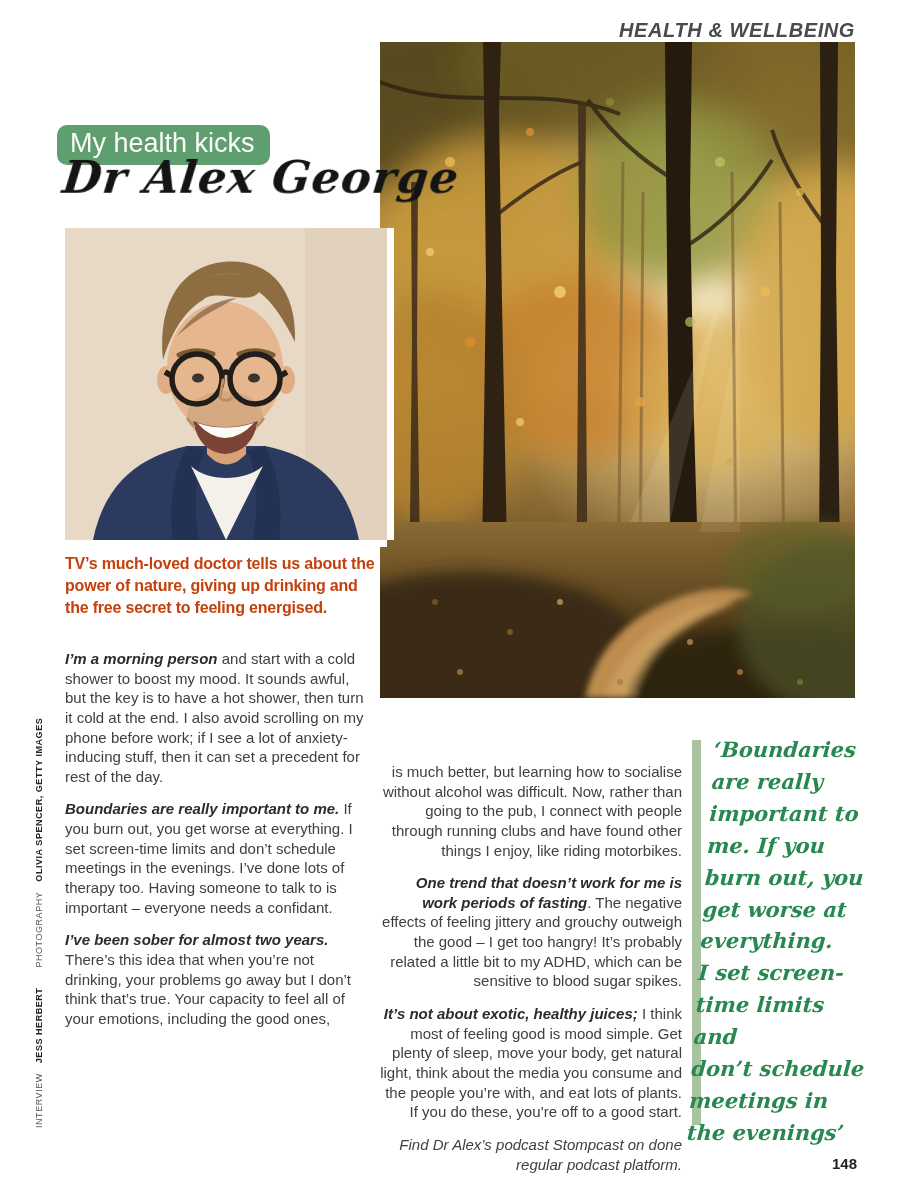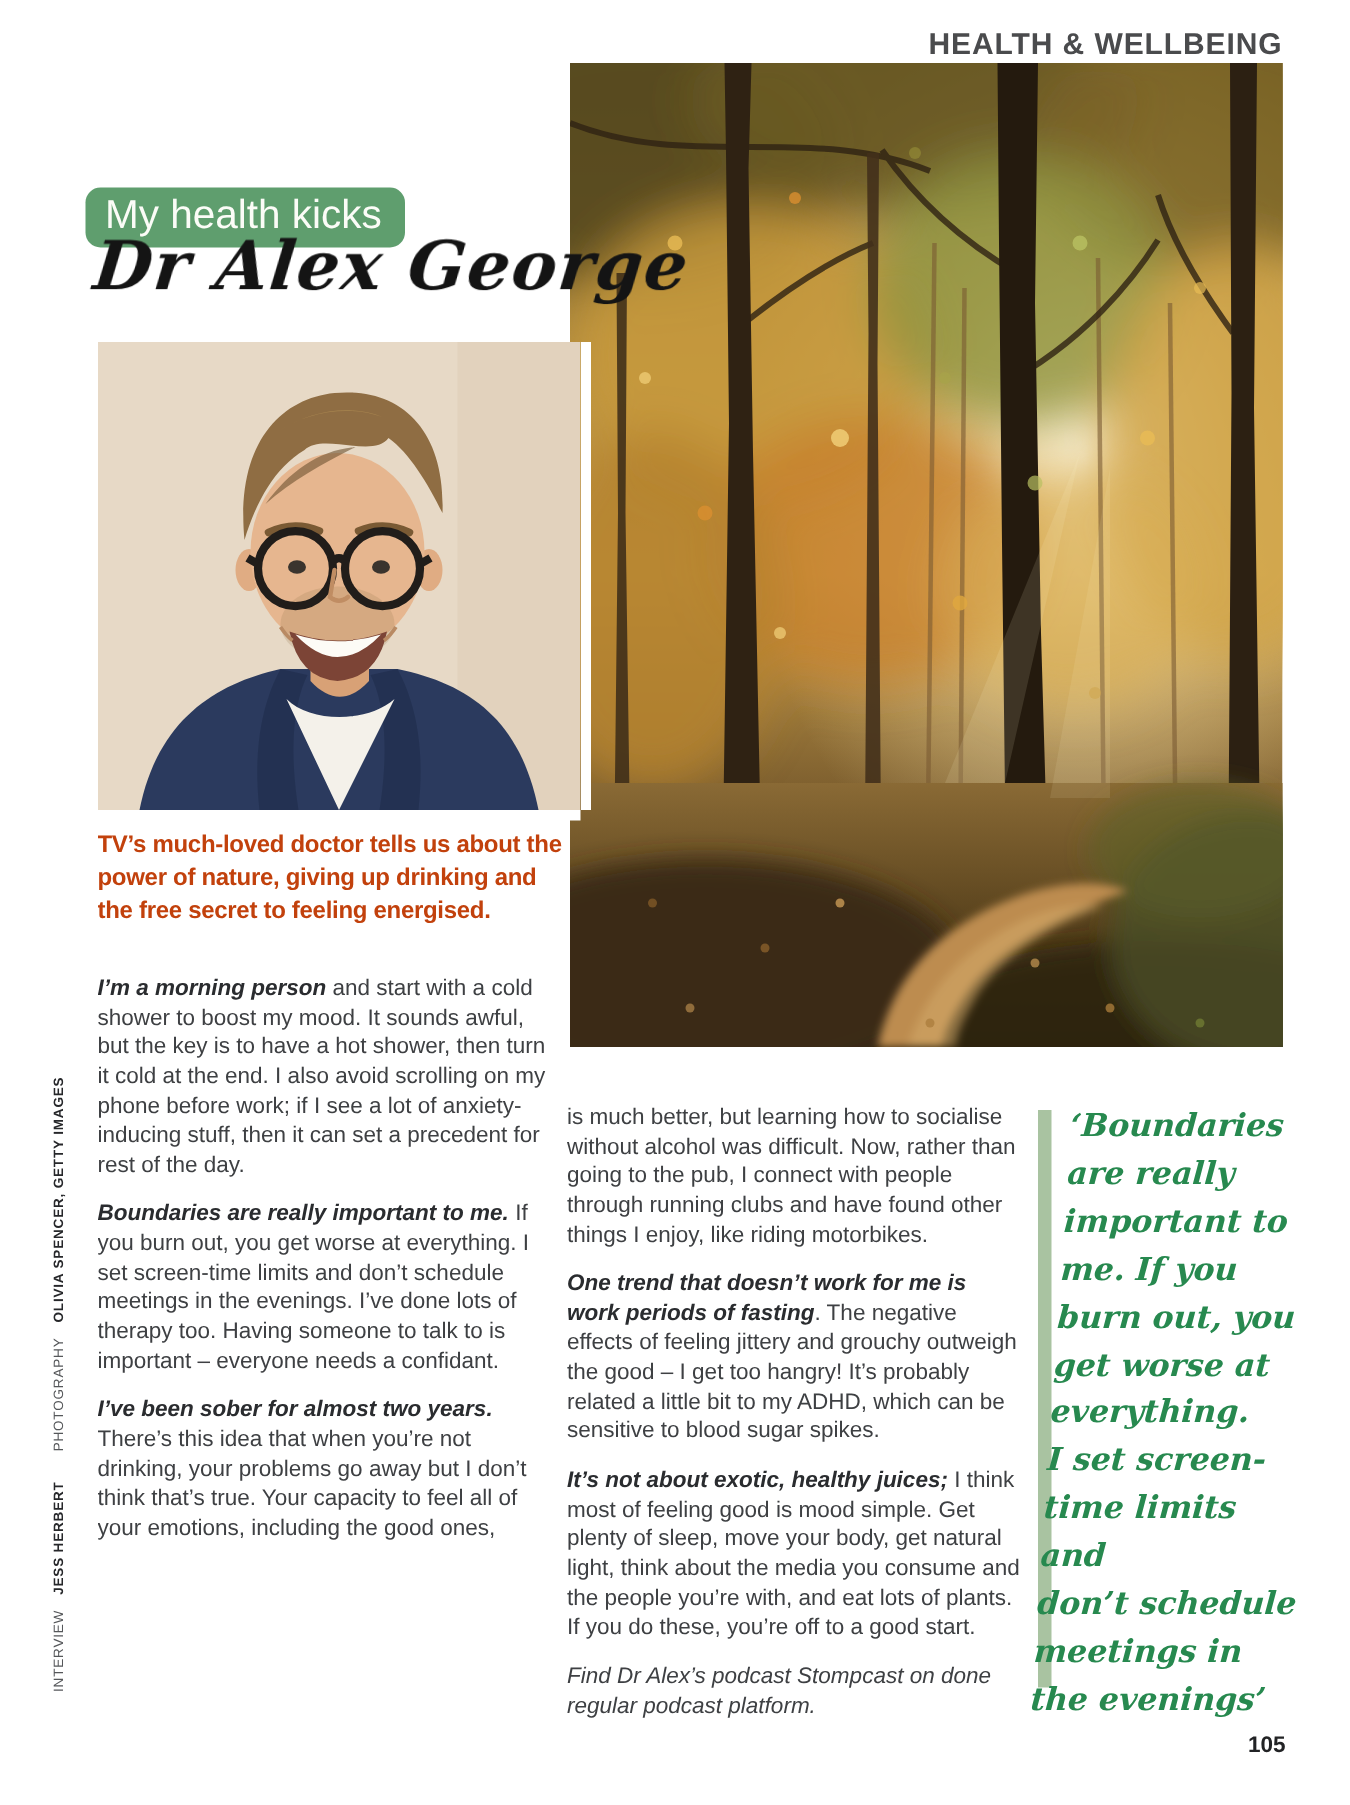--- a/index.html
+++ b/index.html
@@ -7,20 +7,21 @@
   .page {
     position:relative; width:900px; height:1203px; margin:0 auto;
     background:#ffffff; overflow:hidden;
     font-family:"Liberation Sans", sans-serif;
   }
 
   .section-header {
     position:absolute; top:19px; right:45px;
     font-size:20px; font-weight:bold; letter-spacing:0.6px;
     color:#4a4b4d;
+    font-style:italic;
   }
 
   .forest { position:absolute; left:380px; top:42px; width:475px; height:656px; }
 
   .kicker {
     position:absolute; left:57px; top:125px;
     background:#5f9e6e; color:#fbfcf7;
     font-size:27px; font-weight:400; padding:3px 15px 6px 13px;
     z-index:3;
     border-radius:10px;
@@ -41,21 +42,21 @@
   .intro {
     position:absolute; left:65px; top:553px; width:320px;
     font-size:16px; font-weight:bold; line-height:1.38; letter-spacing:-0.2px;
     color:#c2410c;
   }
 
   .col { position:absolute; width:304px; font-size:15px; line-height:1.31; color:#3e4043; }
   .col p { margin-bottom:13px; }
   .col b { color:#2a2c2f;font-style:italic; }
   .col-1 { left:65px; top:649px; }
-  .col-2 { left:378px; top:735px; }
+  .col-2 { left:378px; top:762px;text-align:right; }
   .footnote { font-style:italic; color:#3e4043; }
 
   .quote-bar { position:absolute; left:692px; top:740px; width:9px; height:385px; background:#a9c3a1; }
   .pull-quote {
     position:absolute; left:715px; top:734px; width:175px;
     font-family:"DejaVu Serif", serif; font-style:italic; font-weight:bold;
     font-size:21px; line-height:1.52; color:#27894f;
     white-space:pre-line; transform:skewX(-4deg); transform-origin:left top;
   }
 
@@ -247,15 +248,15 @@
 I set screen-
 time limits and
 don’t schedule
 meetings in
 the evenings’</div>
 
   <div class="credits">
     <span>INTERVIEW</span><span class="gap"></span><b>JESS HERBERT</b><span class="gap"></span><span class="gap"></span><span>PHOTOGRAPHY</span><span class="gap"></span><b>OLIVIA SPENCER, GETTY IMAGES</b>
   </div>
 
-  <div class="page-number">105</div>
+  <div class="page-number">148</div>
 
 </div>
 
 </body></html>

